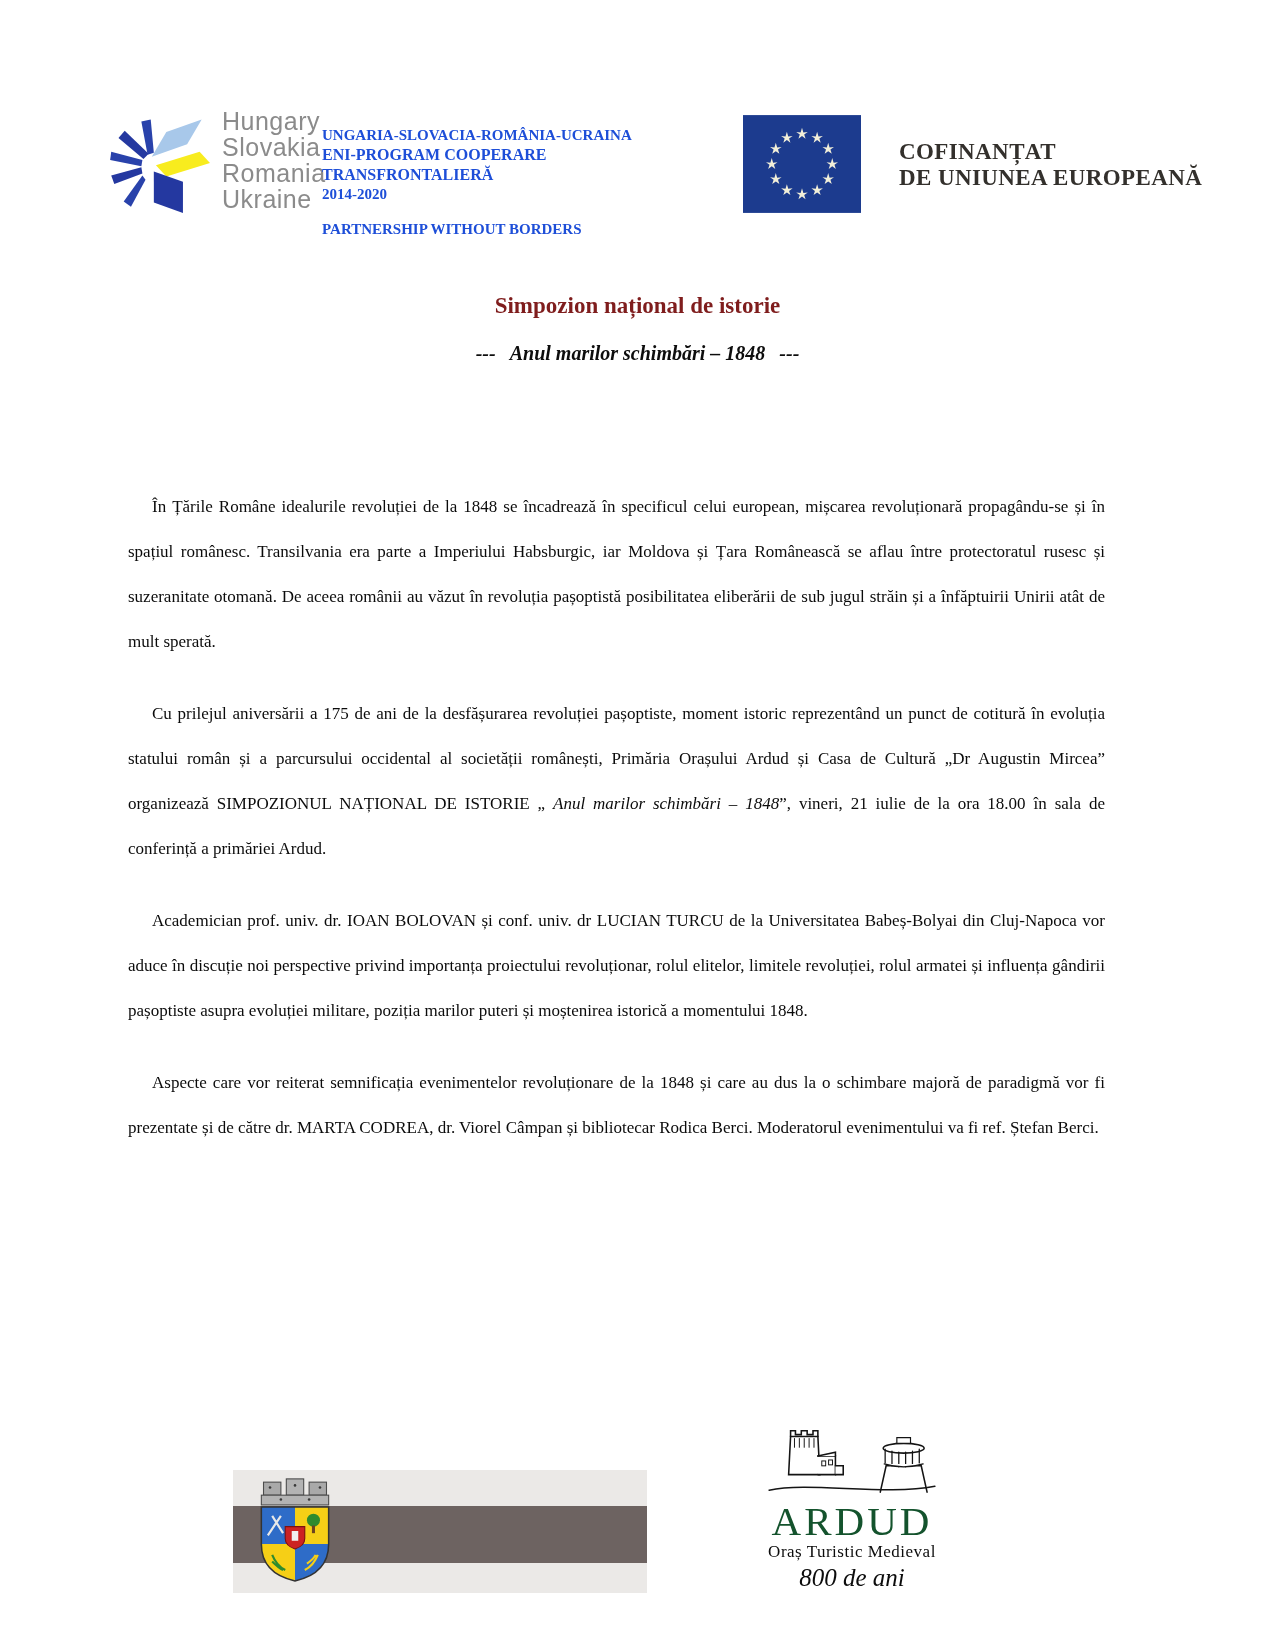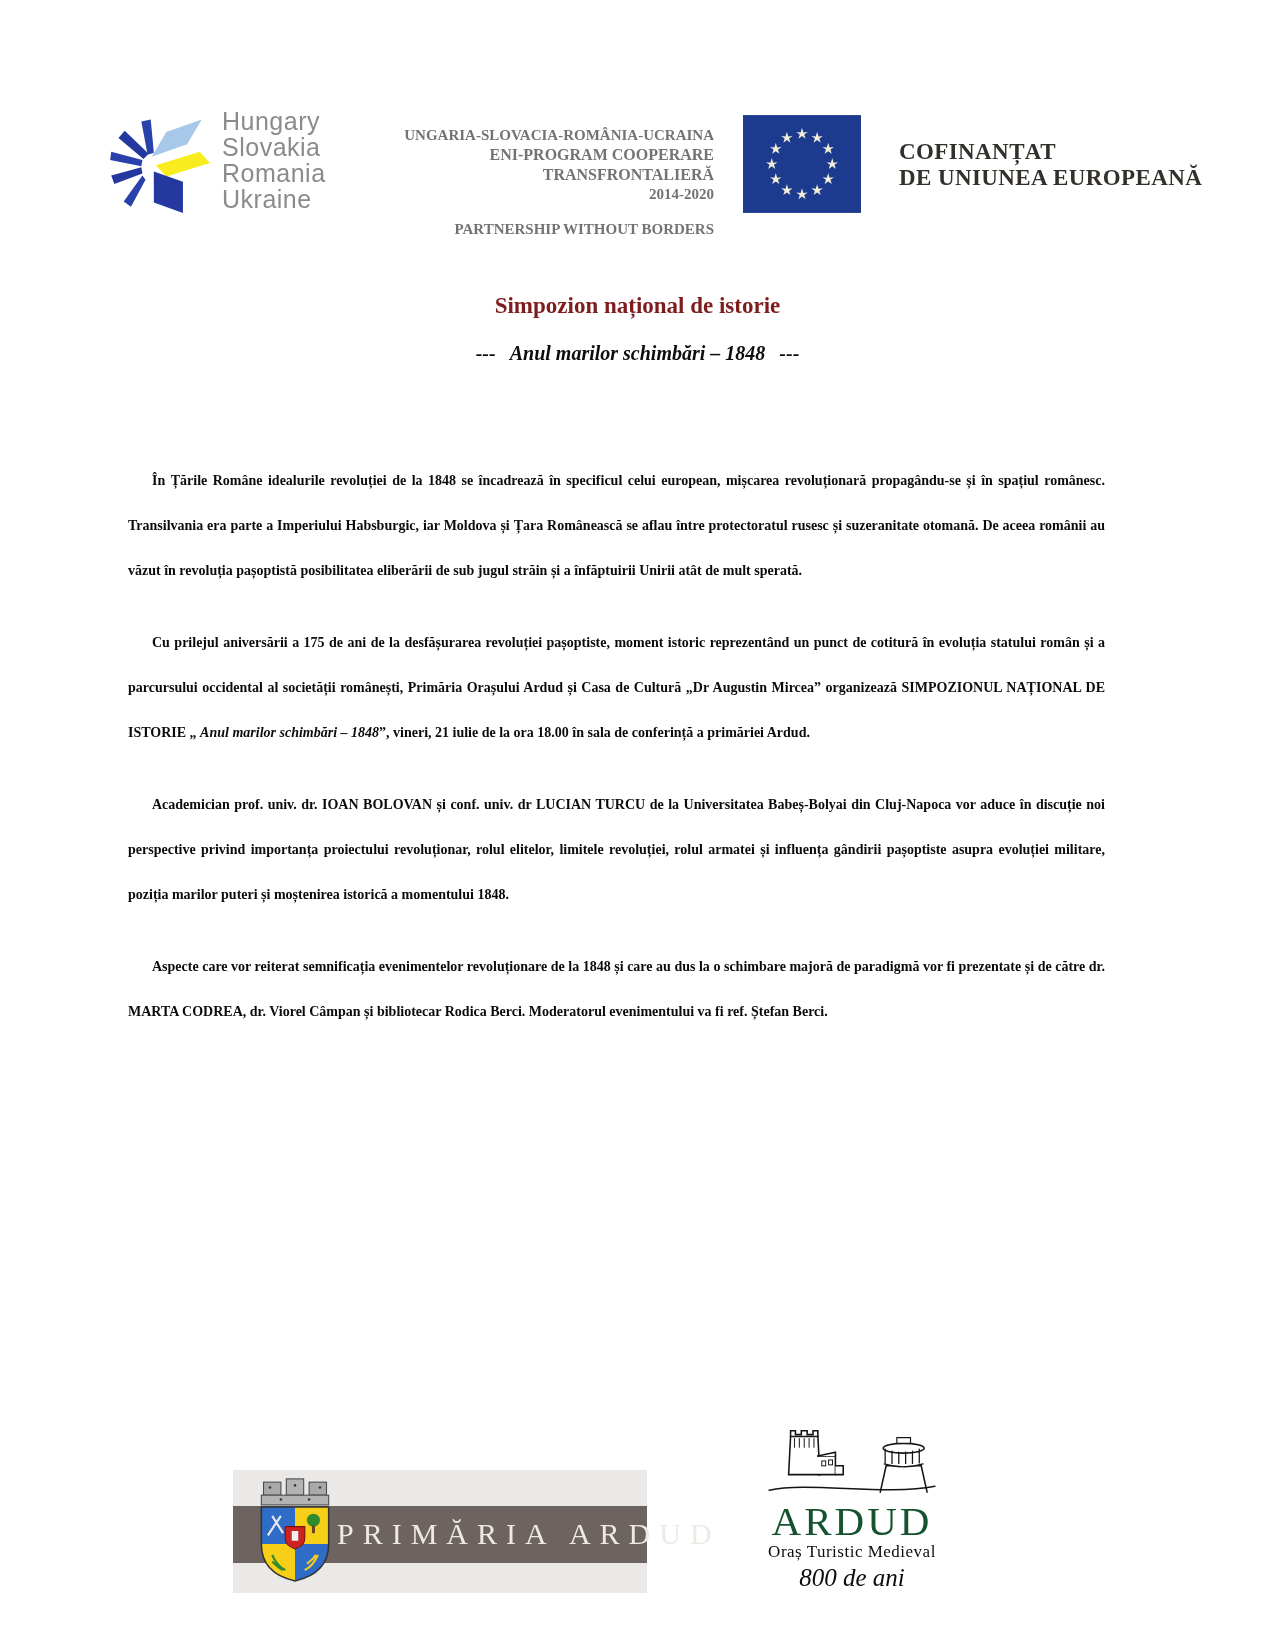--- a/index.html
+++ b/index.html
@@ -4,40 +4,40 @@
 <style>
   html,body{margin:0;padding:0;background:#fff;}
   .page{position:relative;width:1275px;height:1650px;background:#ffffff;
         font-family:"Liberation Serif",serif;color:#111;overflow:hidden;}
 
   
   .hdr-left-icon{position:absolute;left:106px;top:108px;width:104px;height:106px;}
   .hdr-countries{position:absolute;left:222px;top:108px;
                  font-family:"Liberation Sans",sans-serif;font-size:25px;line-height:26px;
                  color:#8b8b8b;letter-spacing:0.5px;}
-  .hdr-program{position:absolute;left:322px;top:126px;width:392px;text-align:right;
-               font-family:"Liberation Serif",serif;font-weight:bold;color:#737373;}
+  .hdr-program{position:absolute;left:322px;top:126px;width:392px;text-align:left;
+               font-family:"Liberation Serif",serif;font-weight:bold;color:#1d4ed8;}
   .hdr-program .pl1{font-size:15px;line-height:19px;}
   .hdr-program .pl2{font-size:16px;line-height:20px;}
   .hdr-program .pl3{font-size:15px;line-height:19px;}
   .hdr-program .pl4{font-size:15px;line-height:19px;margin-top:16px;}
   .eu-flag{position:absolute;left:743px;top:115px;width:118px;height:98px;}
   .cofin{position:absolute;left:899px;top:139px;font-family:"Liberation Serif",serif;
          font-weight:bold;font-size:23px;line-height:26px;color:#33302c;letter-spacing:0.4px;}
 
   
   .doc-title{position:absolute;left:0;right:0;top:293px;text-align:center;
              font-size:23px;font-weight:bold;color:#7f1d1d;}
   .doc-subtitle{position:absolute;left:0;right:0;top:342px;text-align:center;
                 font-size:20px;font-weight:bold;font-style:italic;color:#0d0d0d;}
   .doc-subtitle .dash{margin:0 14px;}
 
   
-  .doc-body{position:absolute;left:128px;top:458px;width:977px;
-            font-size:14px;line-height:45px;text-align:justify;color:#0b0b0b;font-weight:bold;}
+  .doc-body{position:absolute;left:128px;top:484px;width:977px;
+            font-size:17px;line-height:45px;text-align:justify;color:#0b0b0b;}
   .doc-body p{margin:0 0 27px 0;text-indent:24px;}
 
   
   .primaria{position:absolute;left:233px;top:1470px;width:414px;height:123px;
             background:#ebe9e7;}
   .primaria .band{position:absolute;left:0;right:0;top:36px;height:57px;background:#6d6361;}
   .primaria .band-label{position:absolute;left:104px;right:6px;top:47px;
             font-family:"Liberation Serif",serif;font-size:30px;letter-spacing:9px;
             color:#efe9e3;text-align:center;white-space:nowrap;}
   .primaria .crest{position:absolute;left:24px;top:5px;width:76px;height:112px;}
@@ -118,21 +118,20 @@
 
     <p><span>Academician prof. univ. dr. IOAN BOLOVAN  și conf. univ. dr LUCIAN TURCU de la Universitatea Babeș-Bolyai din Cluj-Napoca  vor aduce în discuție noi perspective privind importanța proiectului revoluționar, rolul elitelor, limitele revoluției, rolul armatei și influența gândirii pașoptiste asupra evoluției militare, poziția marilor puteri și moștenirea istorică a momentului 1848.</span></p>
 
     <p><span>Aspecte care vor reiterat semnificația evenimentelor revoluționare de la 1848 și care au dus la o schimbare majoră de paradigmă vor fi prezentate și de către dr. MARTA CODREA, dr. Viorel Câmpan și bibliotecar Rodica Berci. Moderatorul evenimentului va fi ref. Ștefan Berci.</span></p>
   </div>
 
   <div>
 
     <div class="primaria">
       <div class="band"></div>
-      <div class="band-label">PRIMĂRIA ARDUD</div>
       <svg class="crest" viewBox="0 0 70 96">
 
         <rect x="6" y="3" width="16" height="12" fill="#a9a9a9" stroke="#4c4c4c" stroke-width="1"></rect>
         <rect x="27" y="0" width="16" height="15" fill="#b3b3b3" stroke="#4c4c4c" stroke-width="1"></rect>
         <rect x="48" y="3" width="16" height="12" fill="#a9a9a9" stroke="#4c4c4c" stroke-width="1"></rect>
         <rect x="4" y="15" width="62" height="9" fill="#b3b3b3" stroke="#4c4c4c" stroke-width="1"></rect>
         <circle cx="12" cy="8" r="1.2" fill="#3a3a3a"></circle>
           <circle cx="35" cy="6" r="1.2" fill="#3a3a3a"></circle>
         <circle cx="58" cy="8" r="1.2" fill="#3a3a3a"></circle>
           <circle cx="22" cy="19" r="1.2" fill="#3a3a3a"></circle>

